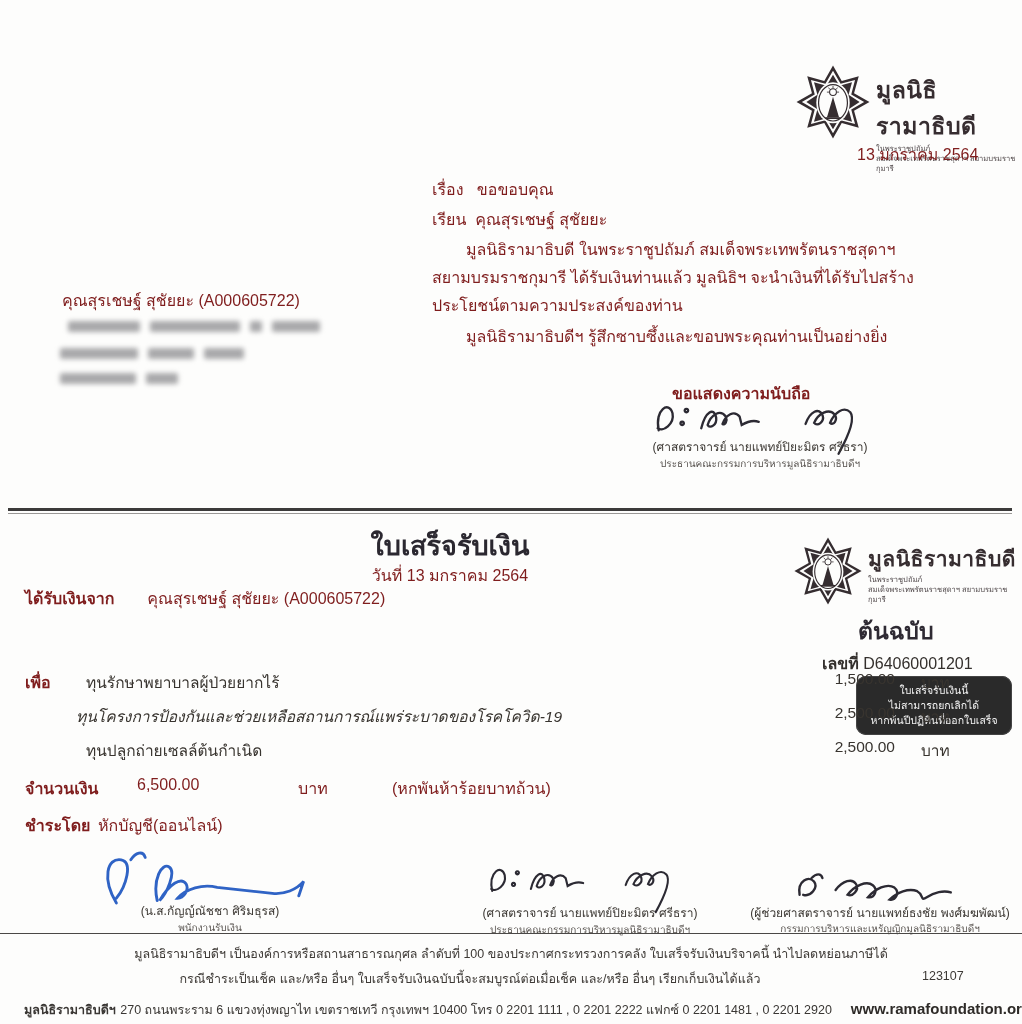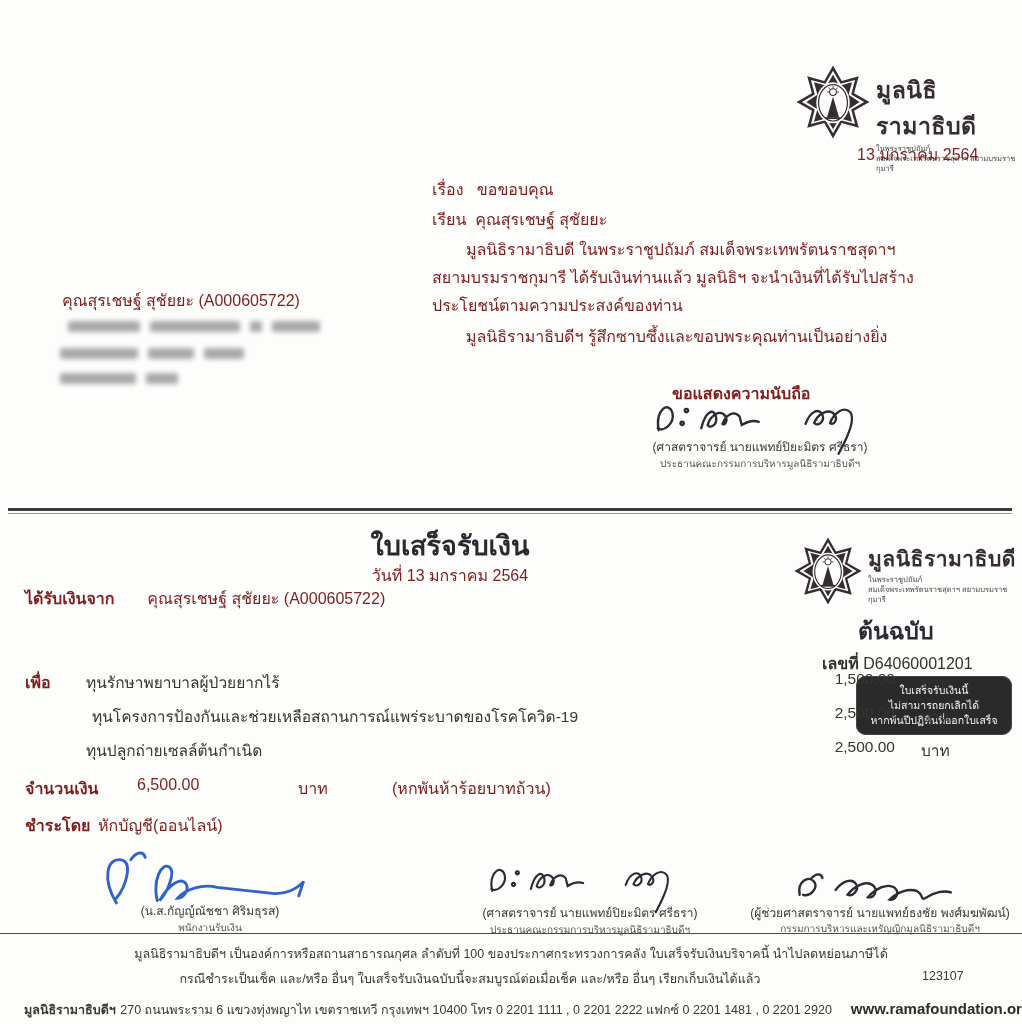--- a/index.html
+++ b/index.html
@@ -164,21 +164,21 @@
   </div>
 
   <div class="abs letter-text b" style="left:25px; top:670px;">เพื่อ</div>
 
   <div class="abs" style="left:0; top:670px; width:1022px;">
     <span class="abs item-desc" style="left:86px;">ทุนรักษาพยาบาลผู้ป่วยยากไร้</span>
     <span class="abs amt" style="left:790px; width:105px; text-align:right;">1,500.00</span>
     <span class="abs amt" style="left:921px;">บาท</span>
   </div>
   <div class="abs" style="left:0; top:704px; width:1022px;">
-    <span class="abs item-desc" style="left:92px;">ทุนโครงการป้องกันและช่วยเหลือสถานการณ์แพร่ระบาดของโรคโควิด-19</span>
+    <span class="abs item-desc" style="left:76px;font-style:italic;">ทุนโครงการป้องกันและช่วยเหลือสถานการณ์แพร่ระบาดของโรคโควิด-19</span>
     <span class="abs amt" style="left:790px; width:105px; text-align:right;">2,500.00</span>
     <span class="abs amt" style="left:921px;">บาท</span>
   </div>
   <div class="abs" style="left:0; top:738px; width:1022px;">
     <span class="abs item-desc" style="left:86px;">ทุนปลูกถ่ายเซลล์ต้นกำเนิด</span>
     <span class="abs amt" style="left:790px; width:105px; text-align:right;">2,500.00</span>
     <span class="abs amt" style="left:921px;">บาท</span>
   </div>
 
   <div class="abs" style="left:0; top:776px; width:1022px;">

